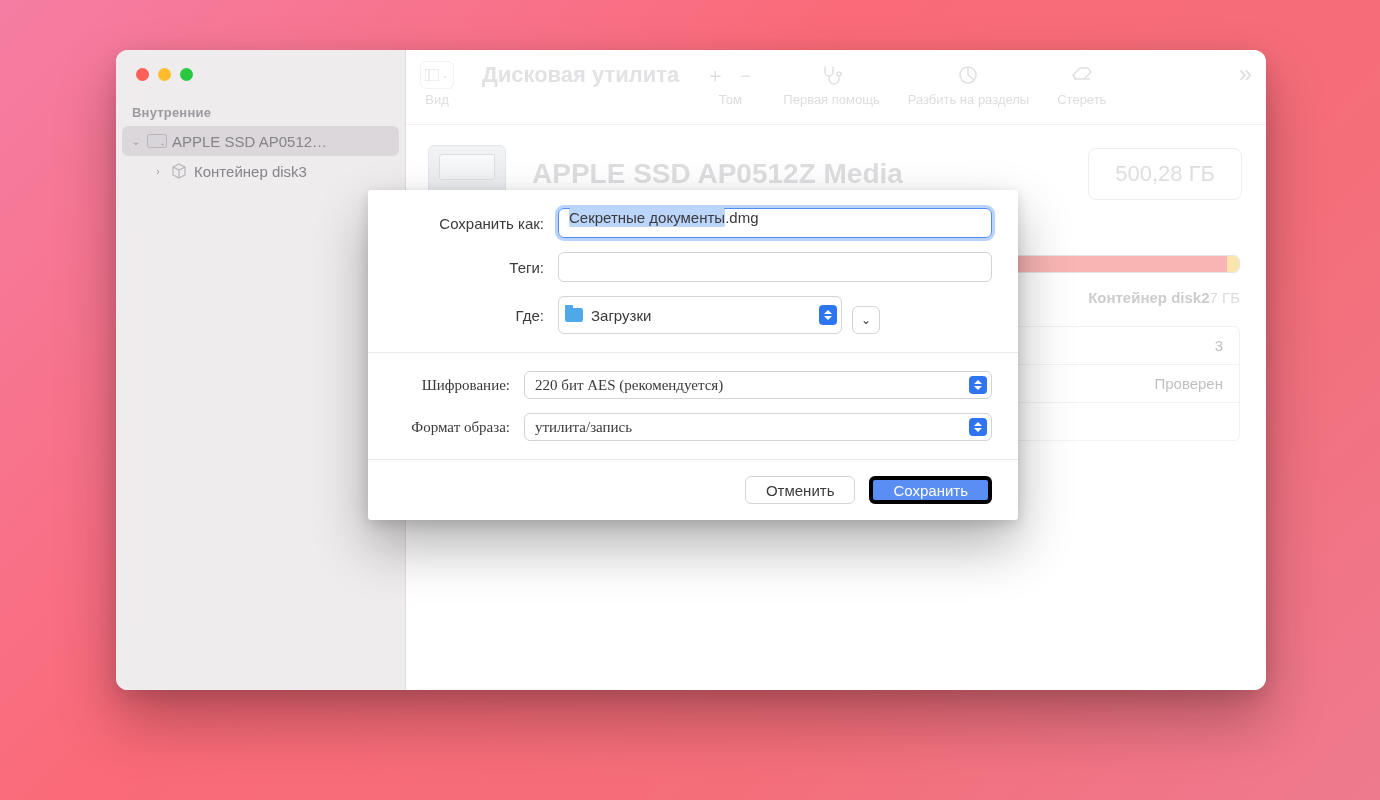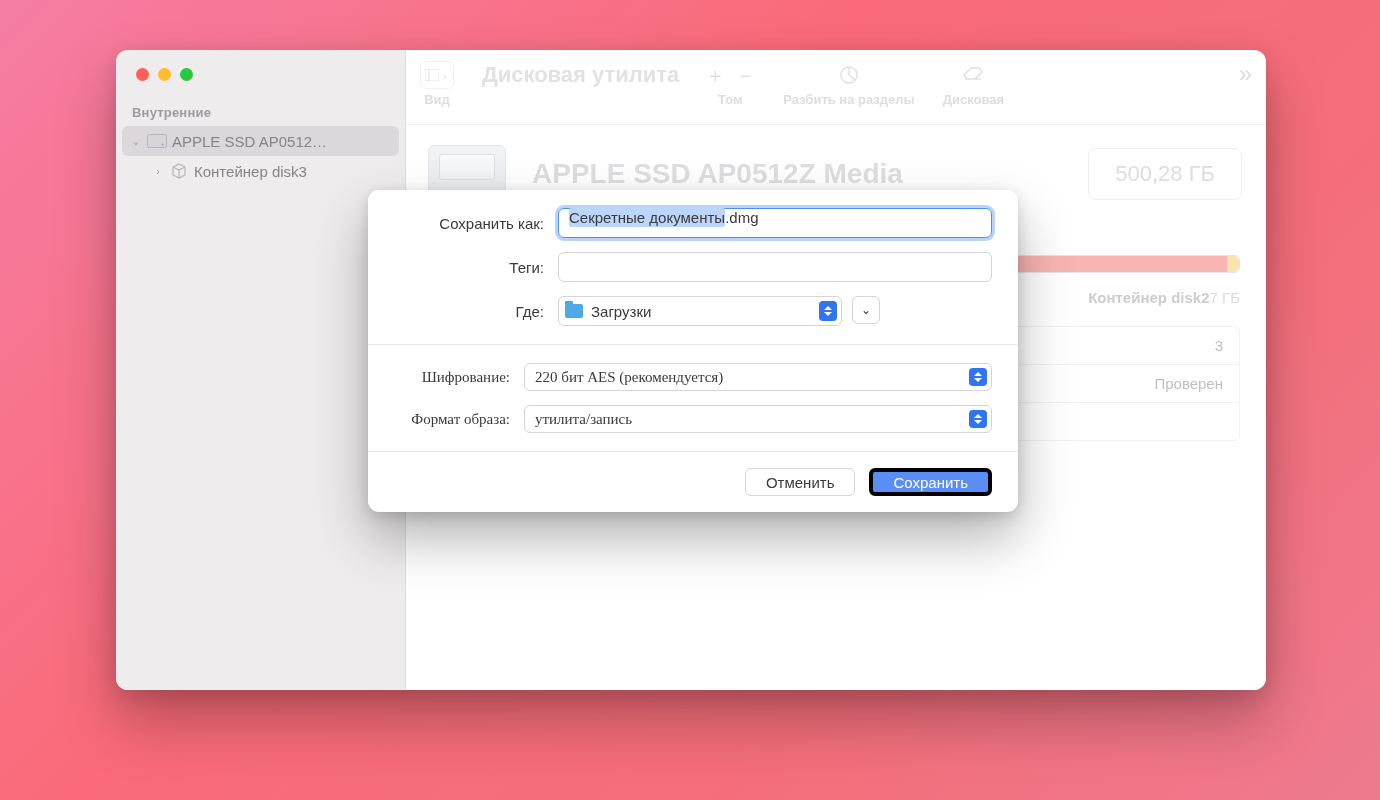--- a/index.html
+++ b/index.html
@@ -55,21 +55,21 @@
   .toolbar {
     height: 75px;
     border-bottom: 1px solid #e7e4e6;
     display: flex; align-items: flex-start;
     padding: 10px 14px 0;
     color: #bfb9bd;
   }
   .toolbar-group { display:flex; flex-direction:column; align-items:center; margin-right: 28px;}
   .toolbar-group.right { margin-left:auto; margin-right:0;}
   .tb-icons { height: 30px; display:flex; align-items:center; gap: 10px; font-size: 20px; }
-  .tb-label { font-size: 13px; margin-top: 2px; font-weight: bold; }
+  .tb-label { font-size: 13px; margin-top: 2px; }
   .title { font-size: 22px; font-weight: 700; color: #c5c2c6; margin: 2px 26px 12px 0; }
   .overflow { margin-left: 6px; font-size: 24px; color:#bdb8bc;}
   .tb-btn { width:34px; height:28px; border:1px solid #e7e3e6; border-radius:6px; display:flex;align-items:center;justify-content:center; font-size:16px; gap:0;}
   .tb-btn .chev{font-size:9px;margin-left:2px;}
 
   
   .disk-header { padding: 20px 24px 8px 22px; display:flex; align-items:center; }
   .disk-img {
     width: 78px; height: 58px;
     background: linear-gradient(#e4e6ea,#cfd3d9);
@@ -103,45 +103,45 @@
 
   
   .dim{position:absolute;inset:0;background:rgba(255,255,255,.5);}
 
   
   .sheet{
     position:absolute;
     left:368px; top:190px;
     width:650px;
     background:#fff;
-    border-radius:11px;
+    border-radius:3px;
     box-shadow:0 26px 54px rgba(0,0,0,.3),0 4px 14px rgba(0,0,0,.14);
     overflow:hidden;
     font-size:15px;
     color:#3a3a3c;
   }
   .sheet-section{padding:18px 26px;}
   .sheet-section + .sheet-section{border-top:1px solid #ece9eb;font-family:Liberation Serif, serif;}
   .row{display:flex;align-items:center;margin-bottom:14px;}
   .row:last-child{margin-bottom:0;}
   .row-label{width:164px;text-align:right;padding-right:14px;color:#3a3a3c;}
-  .row-field{flex:1;display:flex;align-items:flex-start;gap:10px;}
+  .row-field{flex:1;display:flex;align-items:flex-end;gap:10px;}
   .text-input{
     flex:1;height:30px;border:1px solid #d6d2d6;border-radius:6px;
     padding:0 10px;font-size:15px;outline:none;
   }
   .text-input.focus{
     border:1px solid #4e8ef1;
     box-shadow:0 0 0 3px rgba(56,128,246,.35);
   }
   .text-input .sel{background:#bcd5fb;border-radius:2px;padding:1px 0;}
   .tags-input{height:30px;border:1px solid #d6d2d6;border-radius:6px;flex:1;}
 
   .where-combo{
-    flex:1;height:30px;border:1px solid #d6d2d6;border-radius:6px;
+    flex:1;height:38px;border:1px solid #d6d2d6;border-radius:6px;
     display:flex;align-items:center;padding:0 4px 0 6px;gap:8px;background:#fff;position:relative;
     max-width:284px;
   }
   .folder-mini{width:18px;height:14px;background:#4fa9e8;border-radius:2px;position:relative;}
   .folder-mini::before{content:"";position:absolute;left:0;top:-3px;width:8px;height:4px;background:#4fa9e8;border-radius:1px;}
   .combo-stepper{margin-left:auto;width:18px;height:20px;background:#2f74f1;border-radius:4px;display:flex;flex-direction:column;align-items:center;justify-content:center;}
   .combo-stepper::before,.combo-stepper::after{content:"";width:0;height:0;border-left:4px solid transparent;border-right:4px solid transparent;}
   .combo-stepper::before{border-bottom:4px solid #fff;margin-bottom:2px;}
   .combo-stepper::after{border-top:4px solid #fff;}
   .expand-btn{width:28px;height:28px;border:1px solid #d6d2d6;border-radius:6px;display:flex;align-items:center;justify-content:center;font-size:12px;}
@@ -212,20 +212,31 @@
       <div class="title">Дисковая утилита</div>
 
       <div class="toolbar-group">
         <div class="tb-icons">
           <span>＋</span>
           <span>－</span>
         </div>
         <div class="tb-label">Том</div>
       </div>
 
+      <div class="toolbar-group">
+        <div class="tb-icons">
+            <span>
+          <svg width="22" height="20" viewBox="0 0 22 20">
+                <path d="M4 2v5a4 4 0 008 0V2M8 11v3a5 5 0 0010 0v-2" fill="none" stroke="#c2bdc2" stroke-width="1.5" stroke-linecap="round"></path>
+                <circle cx="18" cy="9" r="2" fill="none" stroke="#c2bdc2" stroke-width="1.5"></circle>
+              </svg>
+        </span>
+          </div>
+        <div class="tb-label">Первая помощь</div>
+      </div>
 
       <div class="toolbar-group">
         <div class="tb-icons">
             <span>
           <svg width="20" height="20" viewBox="0 0 20 20">
                 <circle cx="10" cy="10" r="8" fill="none" stroke="#c2bdc2" stroke-width="1.5"></circle>
                 <path d="M10 10V2M10 10l6 5" stroke="#c2bdc2" stroke-width="1.5"></path>
               </svg>
         </span>
           </div>
@@ -233,21 +244,21 @@
       </div>
 
       <div class="toolbar-group">
         <div class="tb-icons">
             <span>
           <svg width="24" height="16" viewBox="0 0 24 16">
                 <path d="M4 12h16M6 12l-3-4 7-7h8l3 4-7 7z" fill="none" stroke="#c2bdc2" stroke-width="1.5" stroke-linejoin="round"></path>
               </svg>
         </span>
           </div>
-        <div class="tb-label">Дисковая</div>
+        <div class="tb-label">Стереть</div>
       </div>
 
       <div class="toolbar-group right">
         <div class="overflow">»</div>
       </div>
     </div>
 
     <div class="disk-header">
       <div class="disk-img"></div>
       <div class="disk-title">APPLE SSD AP0512Z Media</div>

